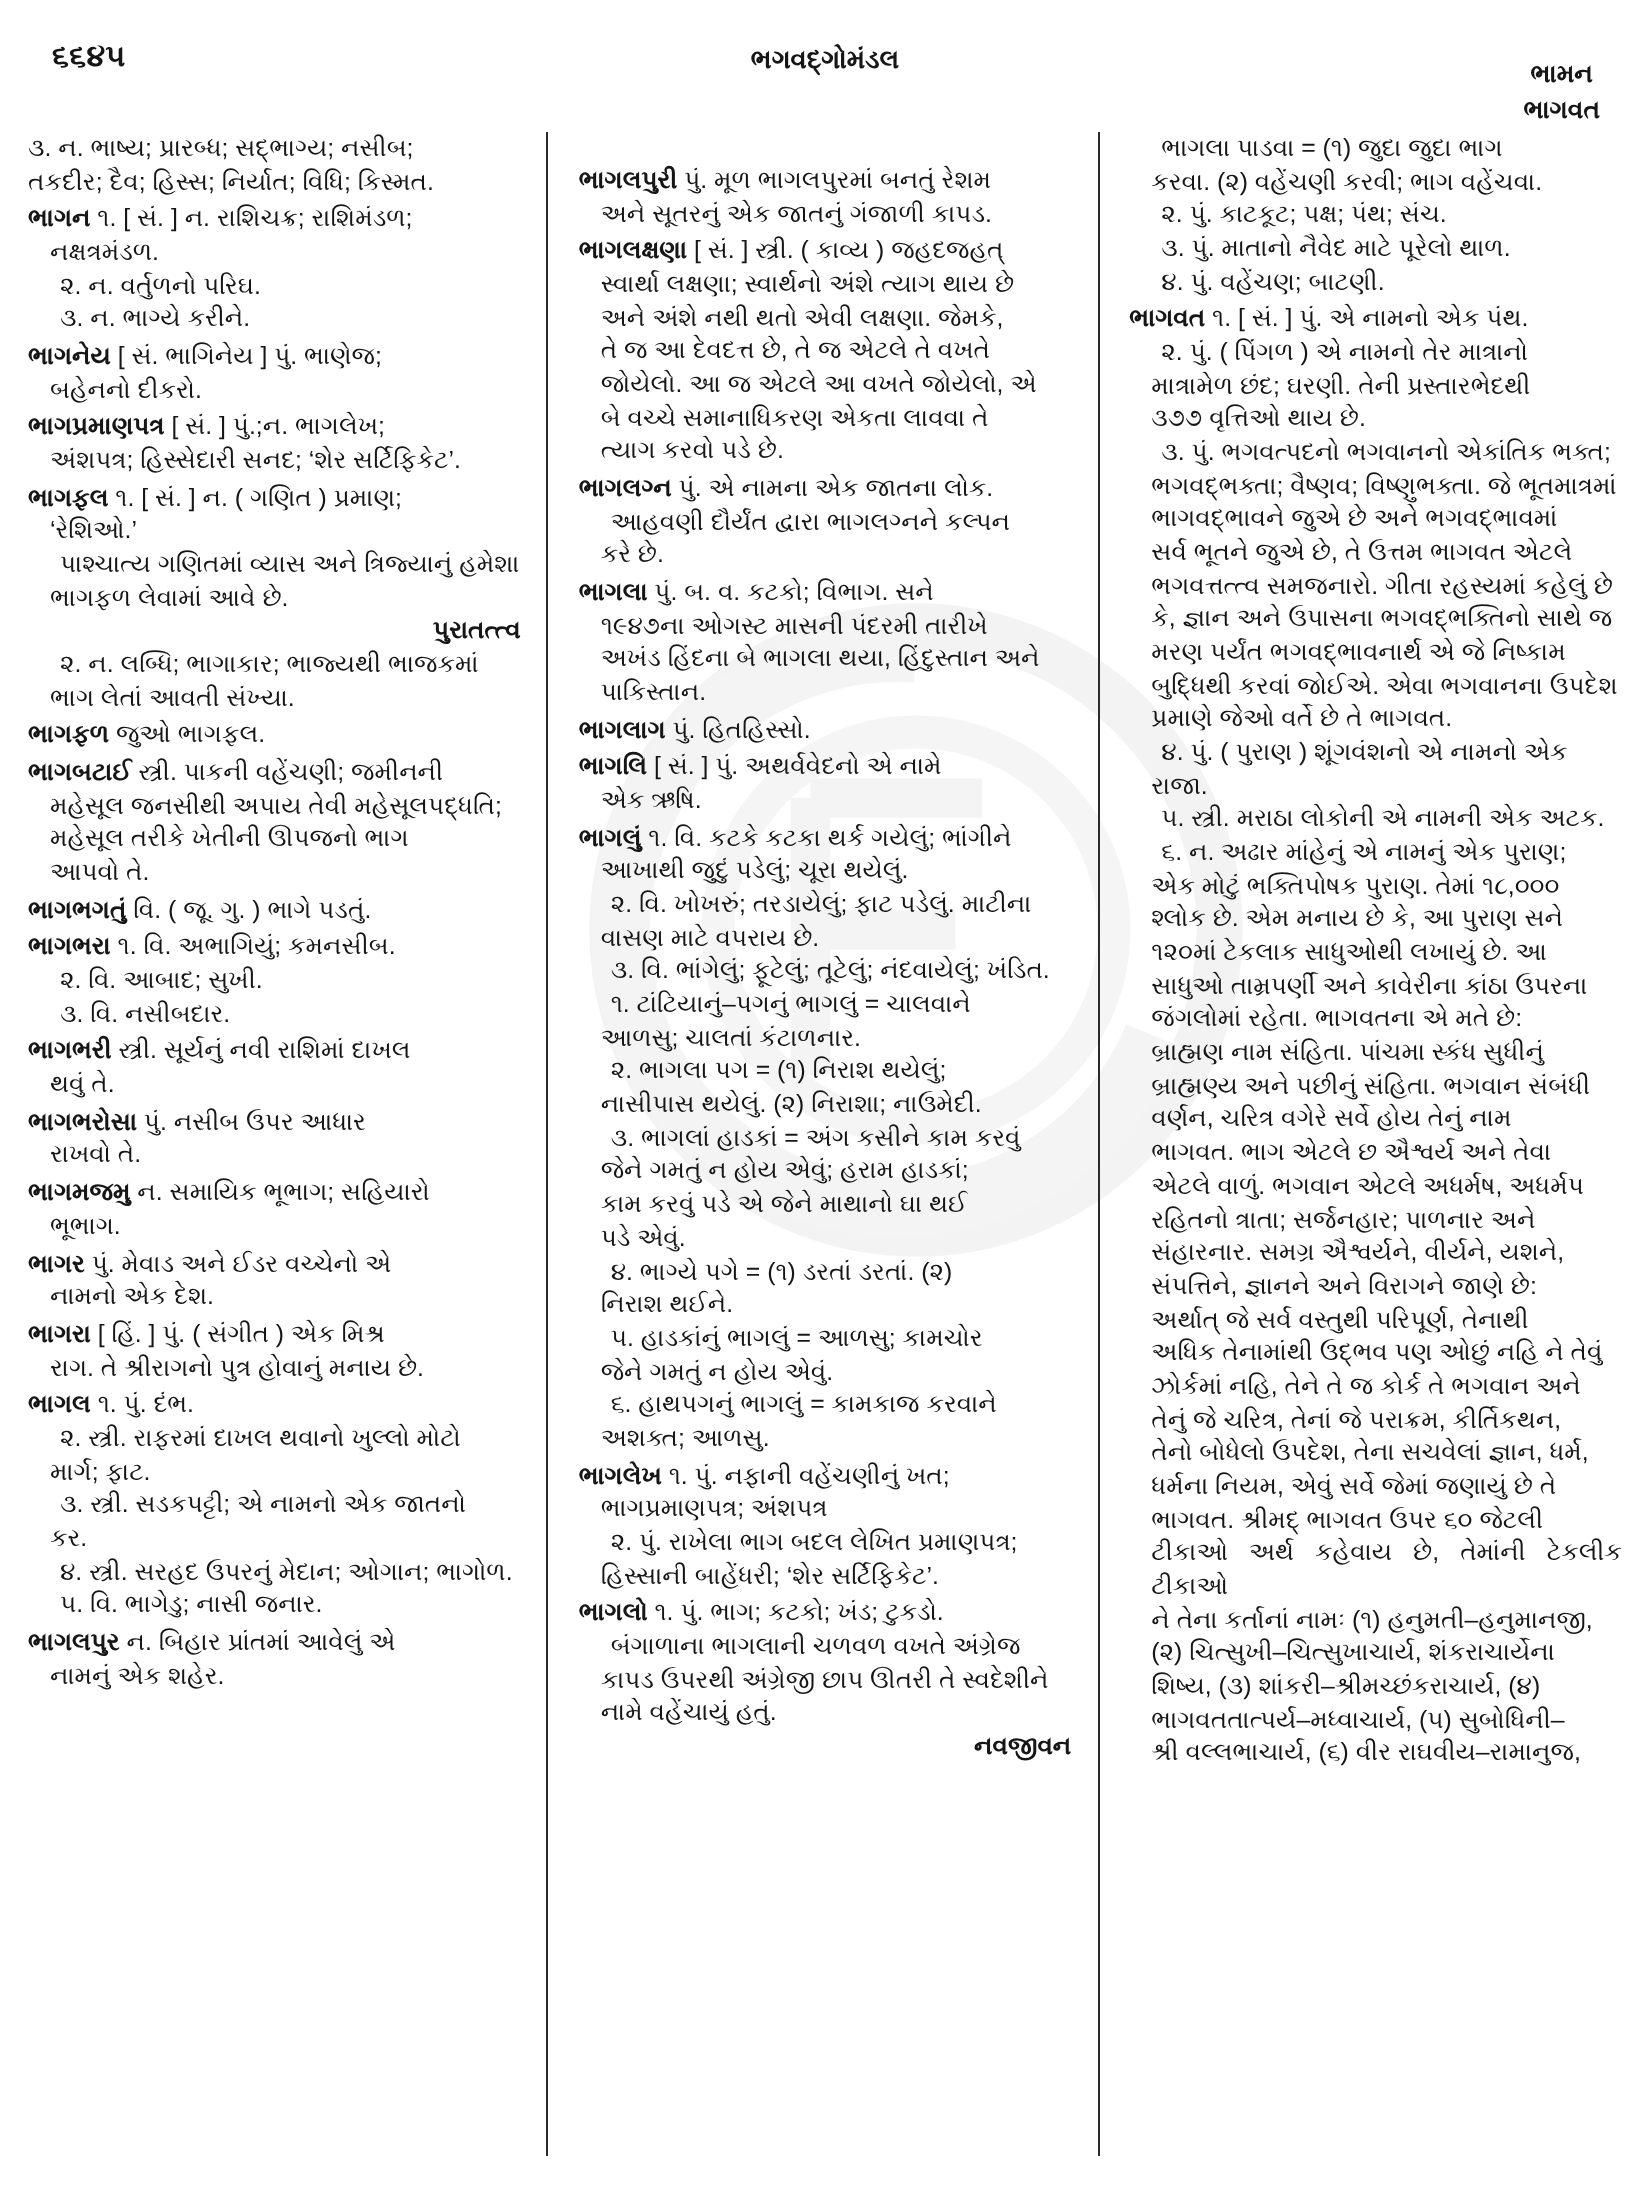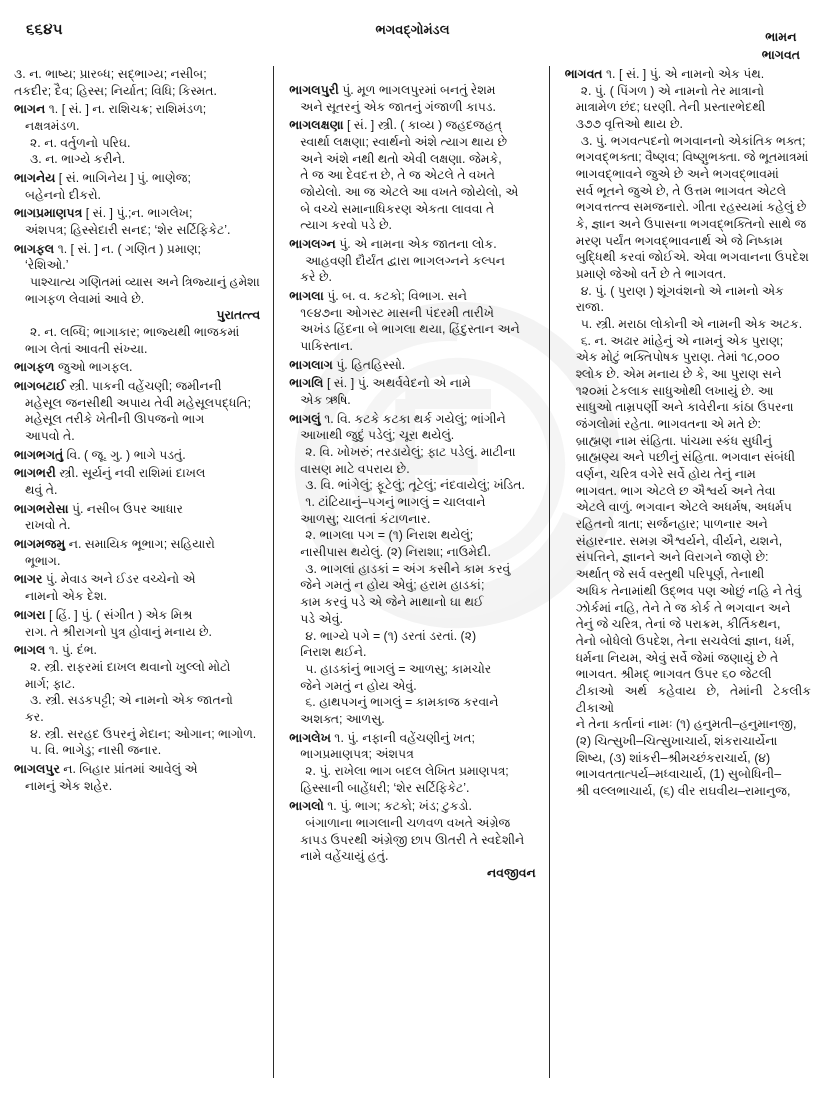--- a/index.html
+++ b/index.html
@@ -155,20 +155,25 @@
           <p class="e-line"><span class="hw">ભાગફળ</span> જુઓ ભાગફલ.</p>
         </div>
         <div class="entry">
           <p class="e-line"><span class="hw">ભાગબટાઈ</span> સ્ત્રી. પાકની વહેંચણી; જમીનની</p>
           <p class="sub">મહેસૂલ જનસીથી અપાય તેવી મહેસૂલપદ્ધતિ;</p>
           <p class="sub">મહેસૂલ તરીકે ખેતીની ઊપજનો ભાગ</p>
           <p class="sub">આપવો તે.</p>
         </div>
         <div class="entry">
           <p class="e-line"><span class="hw">ભાગભગતું</span> વિ. ( જૂ. ગુ. ) ભાગે પડતું.</p>
+        </div>
+        <div class="entry">
+          <p class="e-line"><span class="hw">ભાગભરા</span> ૧. વિ. અભાગિયું; કમનસીબ.</p>
+          <p class="sub-ind">૨. વિ. આબાદ; સુખી.</p>
+          <p class="sub-ind">૩. વિ. નસીબદાર.</p>
         </div>
         <div class="entry">
           <p class="e-line"><span class="hw">ભાગભરી</span> સ્ત્રી. સૂર્યનું નવી રાશિમાં દાખલ</p>
           <p class="sub">થવું તે.</p>
         </div>
         <div class="entry">
           <p class="e-line"><span class="hw">ભાગભરોસા</span> પું. નસીબ ઉપર આધાર</p>
           <p class="sub">રાખવો તે.</p>
         </div>
         <div class="entry">
@@ -260,20 +265,27 @@
         <div class="entry">
           <p class="e-line"><span class="hw">ભાગલો</span> ૧. પું. ભાગ; કટકો; ખંડ; ટુકડો.</p>
           <p class="sub-ind">બંગાળાના ભાગલાની ચળવળ વખતે અંગ્રેજ</p>
           <p class="sub">કાપડ ઉપરથી અંગ્રેજી છાપ ઊતરી તે સ્વદેશીને</p>
           <p class="sub">નામે વહેંચાયું હતું.</p>
           <p class="cite">નવજીવન</p>
         </div>
       </div>
     <div class="rule"></div>
     <div class="col c3">
+        <div class="entry">
+          <p class="sub-ind">ભાગલા પાડવા = (૧) જુદા જુદા ભાગ</p>
+          <p class="sub">કરવા. (૨) વહેંચણી કરવી; ભાગ વહેંચવા.</p>
+          <p class="sub-ind">૨. પું. કાટકૂટ; પક્ષ; પંથ; સંચ.</p>
+          <p class="sub-ind">૩. પું. માતાનો નૈવેદ માટે પૂરેલો થાળ.</p>
+          <p class="sub-ind">૪. પું. વહેંચણ; બાટણી.</p>
+        </div>
         <div class="entry">
           <p class="e-line"><span class="hw">ભાગવત</span> ૧. [ સં. ] પું. એ નામનો એક પંથ.</p>
           <p class="sub-ind">૨. પું. ( પિંગળ ) એ નામનો તેર માત્રાનો</p>
           <p class="sub">માત્રામેળ છંદ; ઘરણી. તેની પ્રસ્તારભેદથી</p>
           <p class="sub">૩૭૭ વૃત્તિઓ થાય છે.</p>
           <p class="sub-ind">૩. પું. ભગવત્પદનો ભગવાનનો એકાંતિક ભક્ત;</p>
           <p class="sub">ભગવદ્ભક્તા; વૈષ્ણવ; વિષ્ણુભક્તા. જે ભૂતમાત્રમાં</p>
           <p class="sub">ભાગવદ્ભાવને જુએ છે અને ભગવદ્ભાવમાં</p>
           <p class="sub">સર્વ ભૂતને જુએ છે, તે ઉત્તમ ભાગવત એટલે</p>
           <p class="sub">ભગવત્તત્ત્વ સમજનારો. ગીતા રહસ્યમાં કહેલું છે</p>
@@ -302,19 +314,19 @@
           <p class="sub">અધિક તેનામાંથી ઉદ્ભવ પણ ઓછું નહિ ને તેવું</p>
           <p class="sub">ઝોર્કમાં નહિ, તેને તે જ કોર્ક તે ભગવાન અને</p>
           <p class="sub">તેનું જે ચરિત્ર, તેનાં જે પરાક્રમ, કીર્તિકથન,</p>
           <p class="sub">તેનો બોધેલો ઉપદેશ, તેના સચવેલાં જ્ઞાન, ધર્મ,</p>
           <p class="sub">ધર્મના નિયમ, એવું સર્વે જેમાં જણાયું છે તે</p>
           <p class="sub">ભાગવત. શ્રીમદ્ ભાગવત ઉપર ૬૦ જેટલી</p>
           <p class="sub">ટીકાઓ અર્થ કહેવાય છે, તેમાંની ટેકલીક ટીકાઓ</p>
           <p class="sub">ને તેના કર્તાનાં નામઃ (૧) હનુમતી–હનુમાનજી,</p>
           <p class="sub">(૨) ચિત્સુખી–ચિત્સુખાચાર્ય,    શંકરાચાર્યેના</p>
           <p class="sub">શિષ્ય,   (૩) શાંકરી–શ્રીમચ્છંકરાચાર્ય,   (૪)</p>
-          <p class="sub">ભાગવતતાત્પર્ય–મધ્વાચાર્ય,   (1) સુબોધિની–</p>
+          <p class="sub">ભાગવતતાત્પર્ય–મધ્વાચાર્ય,   (૫) સુબોધિની–</p>
           <p class="sub">શ્રી વલ્લભાચાર્ય, (૬) વીર  રાઘવીય–રામાનુજ,</p>
         </div>
       </div>
   </div>
 
 </div>
 
 </body></html>

